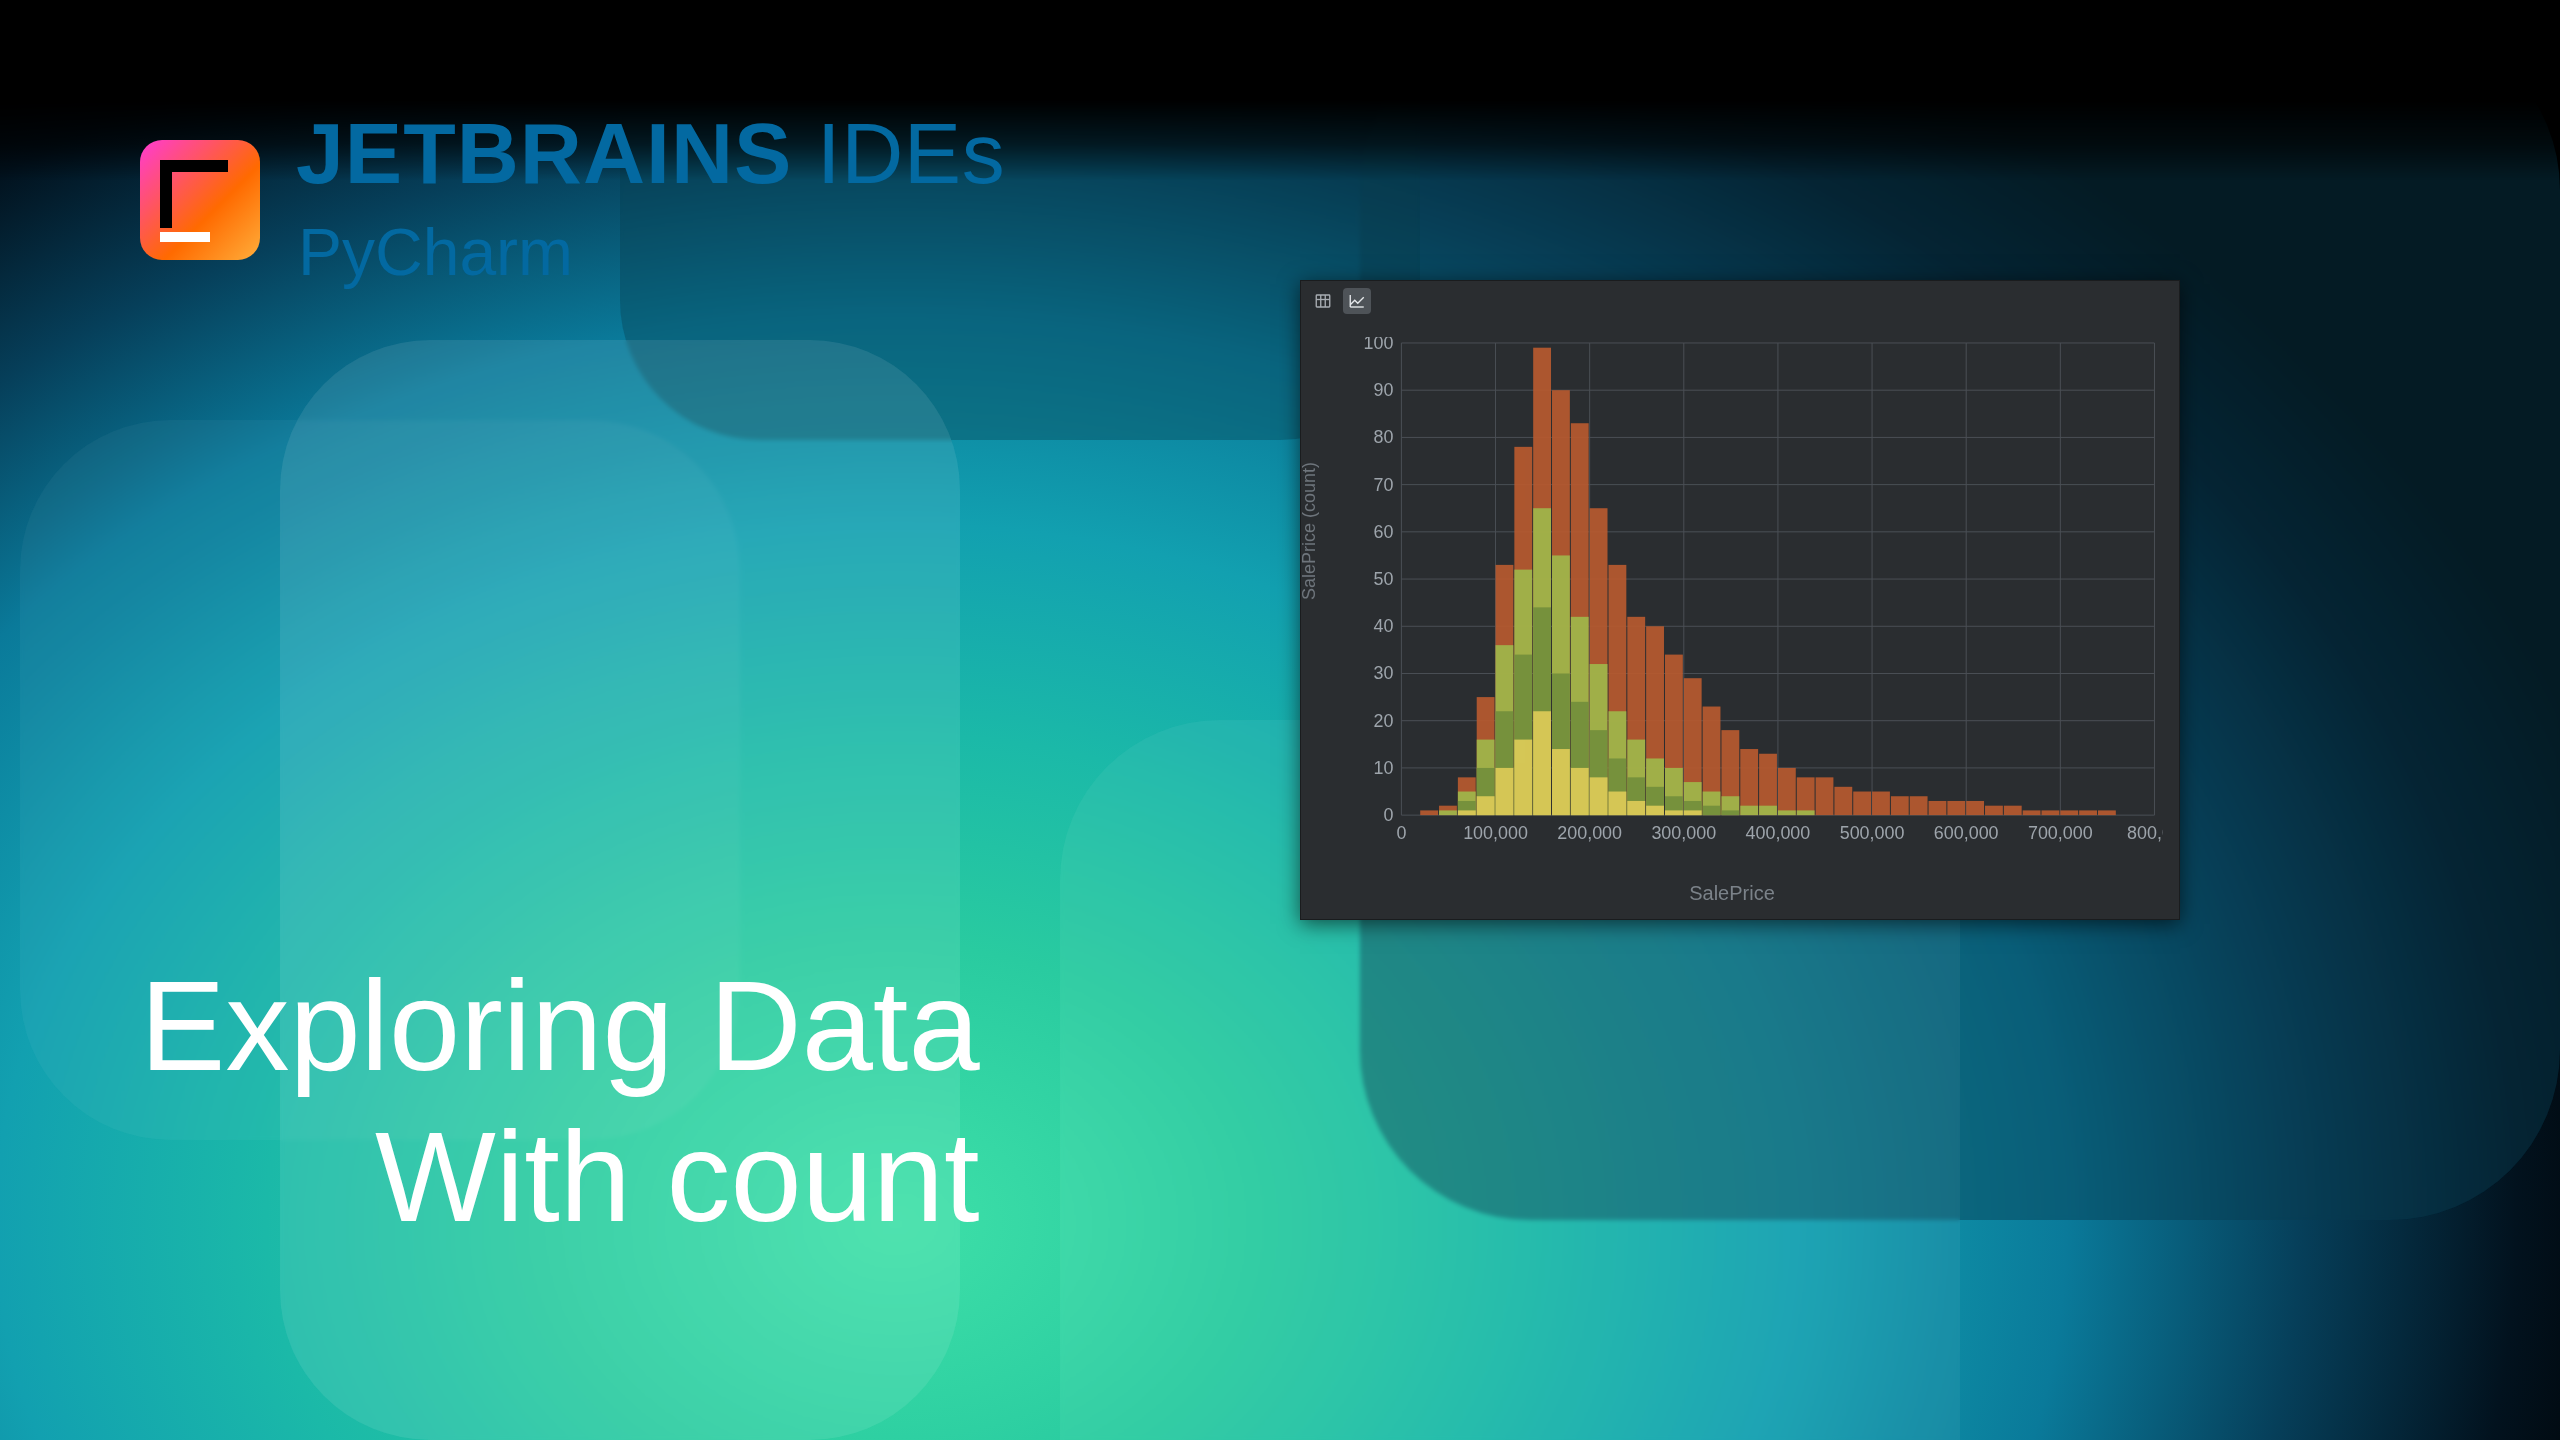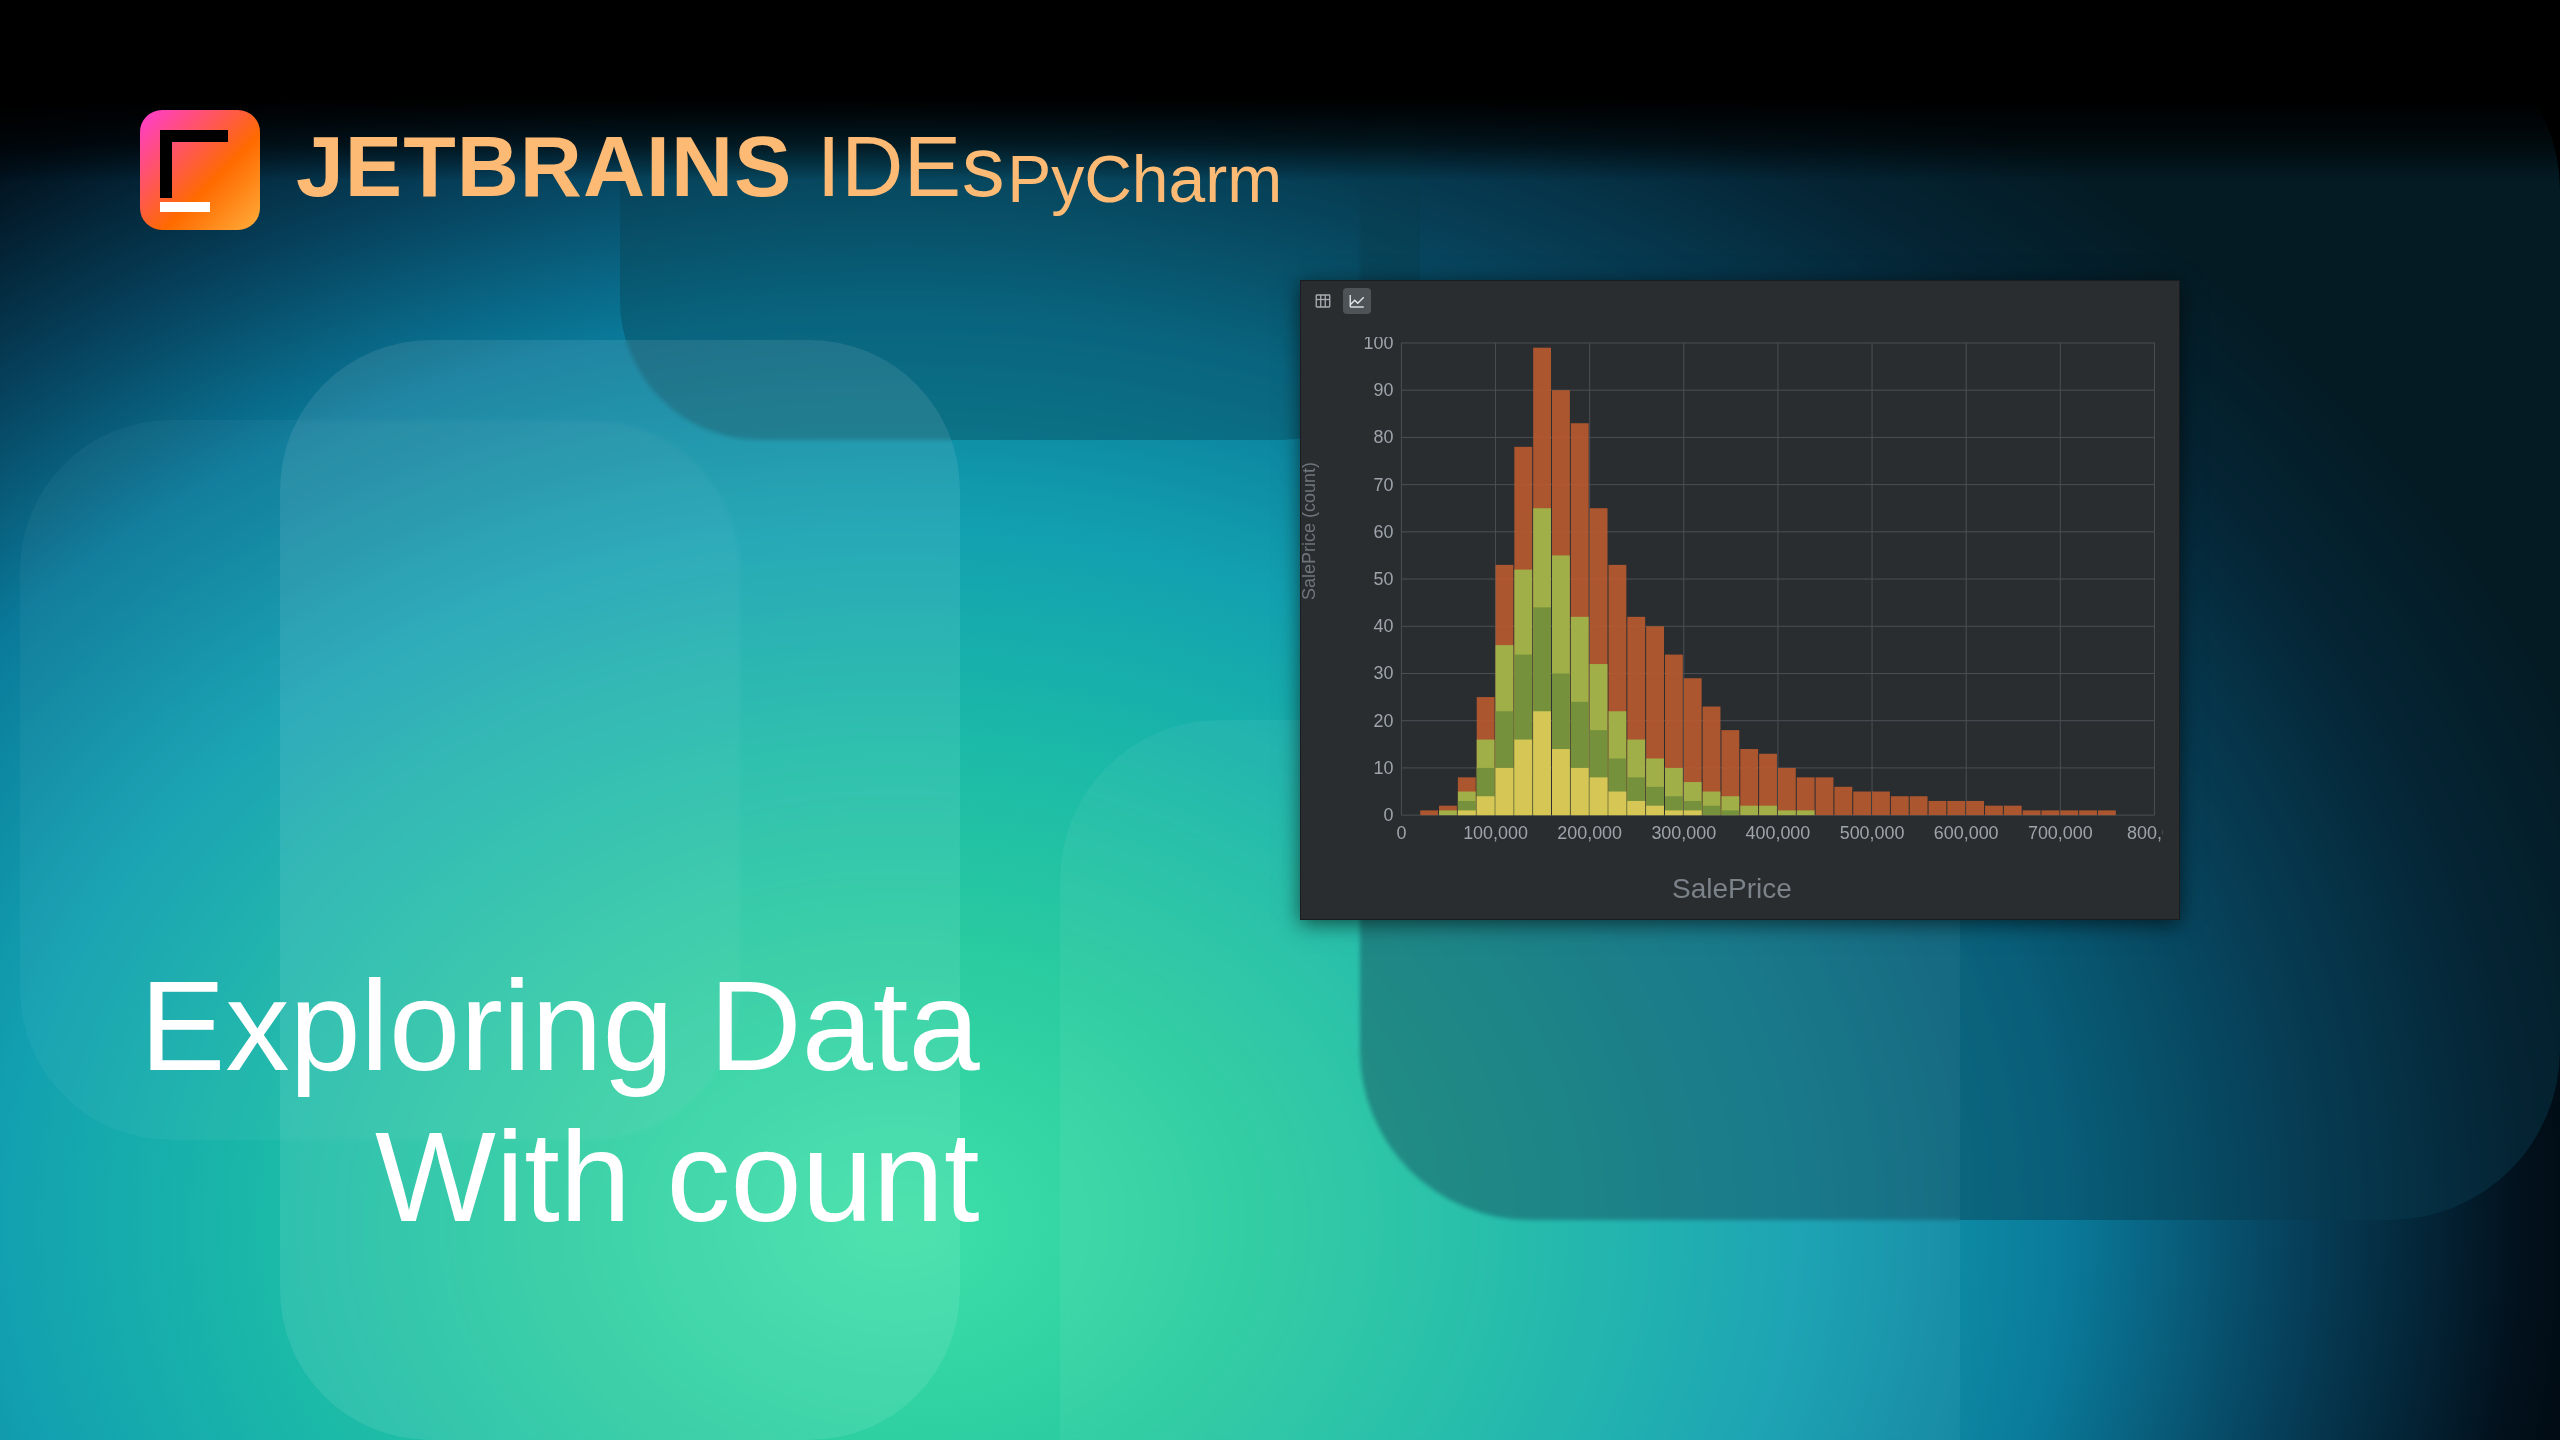--- a/index.html
+++ b/index.html
@@ -44,21 +44,21 @@
   width: 120px; height: 120px; border-radius: 22px;
   background: linear-gradient(135deg, #ff3bd4 0%, #ff6a00 60%, #ffae3b 100%);
   position: relative;
 }
 .logo-icon::after {
   content: ""; position: absolute; left: 20px; top: 20px; width: 56px; height: 56px;
   border: 12px solid #000; border-right: none; border-bottom: none;
 }
 .logo-icon .bar { position:absolute; left:20px; bottom:18px; width:50px; height:10px; background:#fff; }
 
-.brand-text { color: #fdba74; display:flex; flex-direction:row; }
+.brand-text { color: #0369a1; display:flex; flex-direction:column; }
 .brand-line1 { font-size: 86px; font-weight: 500; letter-spacing: 0.5px; line-height:1; }
 .brand-line1 strong { font-weight: 900; letter-spacing: 1px; }
 .brand-line2 { font-size: 66px; font-weight: 500; margin-top: 18px; margin-left: 2px; }
 
 .title-block {
   position: absolute;
   left: 140px;
   top: 950px;
   color: #fff;
   text-align: right;
@@ -89,21 +89,21 @@
 .plot-area {
   position:absolute; left:56px; right:16px; top:56px; bottom:70px;
 }
 .y-axis-label {
   position:absolute; left:8px; top:50%; transform: translateY(-50%) rotate(-90deg);
   transform-origin: left center;
   color:#6e757c; font-size:18px; white-space:nowrap;
 }
 .x-axis-label {
   position:absolute; left:0; right:16px; bottom:14px; text-align:center;
-  color:#7b8289; font-size:28px;
+  color:#7b8289; font-size:20px;
 }
 
 svg.plot { width:100%; height:100%; display:block; }
 .grid line { stroke:#4a4f55; stroke-width:1; }
 .axis text { fill:#9da4ab; font-size:18px; }
 .bar-top { opacity:0.92; }
 .bar-bot { opacity:0.85; }
 </style>
 </head>
 <body>

